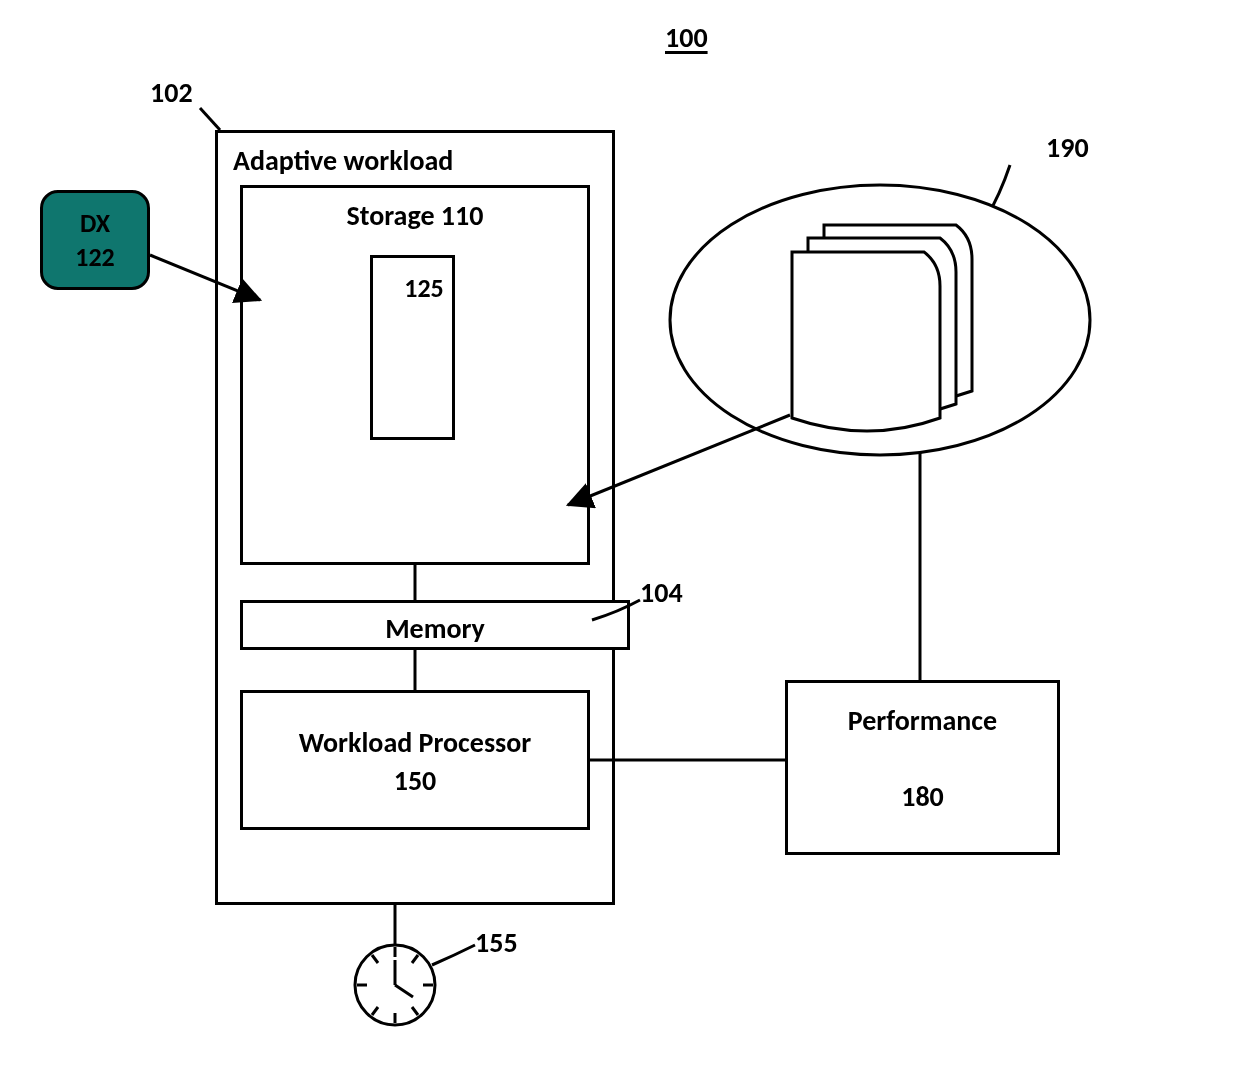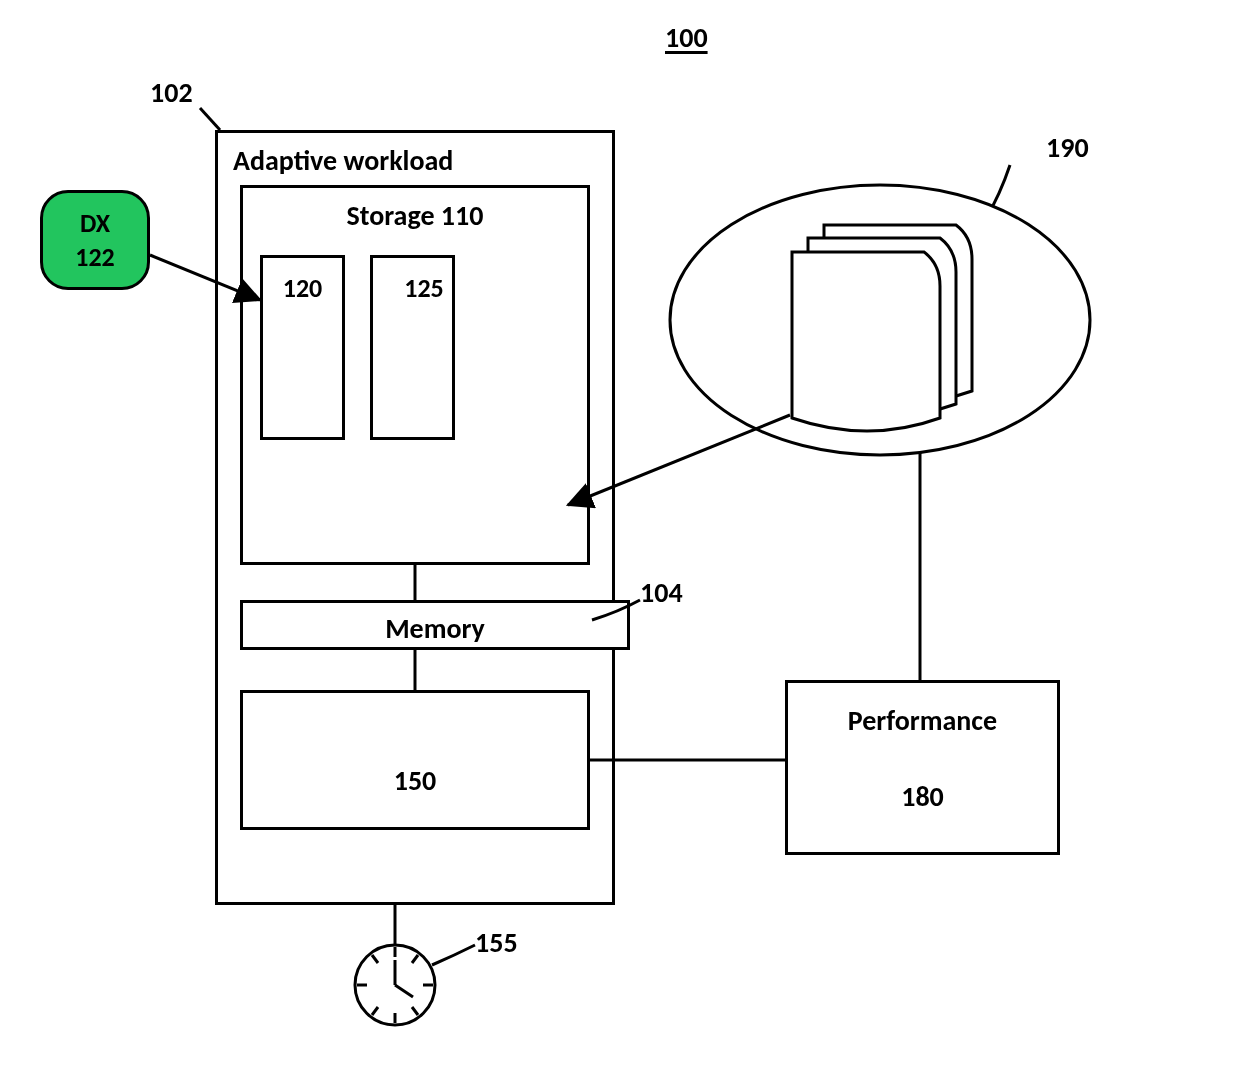--- a/index.html
+++ b/index.html
@@ -21,22 +21,22 @@
   .ref.under { text-decoration: underline; text-decoration-thickness: 3px; text-underline-offset: 4px; }
 
   .box {
     position: absolute;
     border: 3px solid #000;
     background: #fff;
   }
   .rbox {
     position: absolute;
     border: 3px solid #000;
-    border-radius: 28px;
-    background: #22c55e;
+    border-radius: 18px;
+    background: #0f766e;
   }
   .label {
     position: absolute;
     font-weight: 700;
     font-size: 26px;
     text-align: center;
     white-space: nowrap;
   }
   .label.big { font-size: 28px; }
 
@@ -64,35 +64,33 @@
   </div>
 
   <div class="box" style="left:215px; top:130px; width:400px; height:775px;">
     <div class="label big" style="left:15px; top:10px; text-align:left;">Adaptive workload</div>
   </div>
 
   <div class="box" style="left:240px; top:185px; width:350px; height:380px;">
     <div class="label big" style="left:0; right:0; top:10px;">Storage 110</div>
   </div>
 
-  <div class="box" style="left:260px; top:255px; width:85px; height:185px;">
-    <div class="label" style="left:0; right:0; top:14px;">120</div>
-  </div>
   <div class="box" style="left:370px; top:255px; width:85px; height:185px;">
     <div class="label" style="left:0; right:0; top:14px;margin-left:23px;">125</div>
   </div>
 
 
   <div class="box" style="left:240px; top:600px; width:390px; height:50px;">
     <div class="label big" style="left:0; right:0; top:8px;">Memory</div>
   </div>
 
   <div class="ref" style="left:640px; top:575px;">104</div>
 
   <div class="box" style="left:240px; top:690px; width:350px; height:140px;">
+    <div class="label big" style="left:0; right:0; top:32px;">Workload Processor</div>
     <div class="label big" style="left:0; right:0; top:70px;">150</div>
   </div>
 
   <div class="ref" style="left:475px; top:925px;">155</div>
 
   <div class="box" style="left:785px; top:680px; width:275px; height:175px;">
     <div class="label big" style="left:0; right:0; top:20px;">Performance</div>
     <div class="label big" style="left:0; right:0; top:96px;">180</div>
   </div>
 

